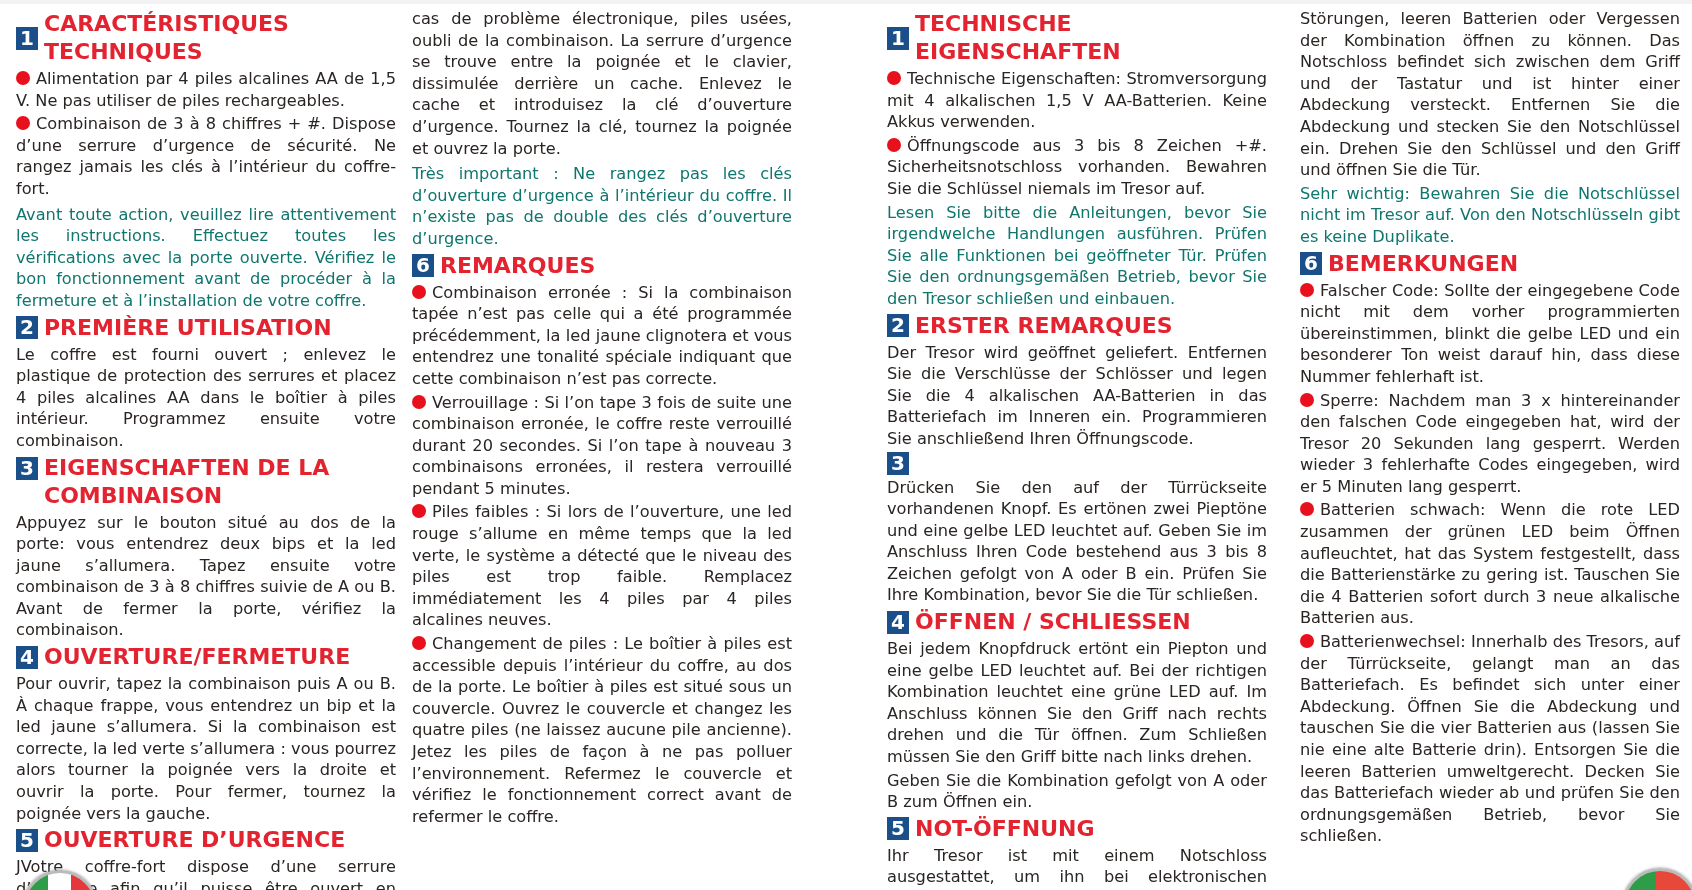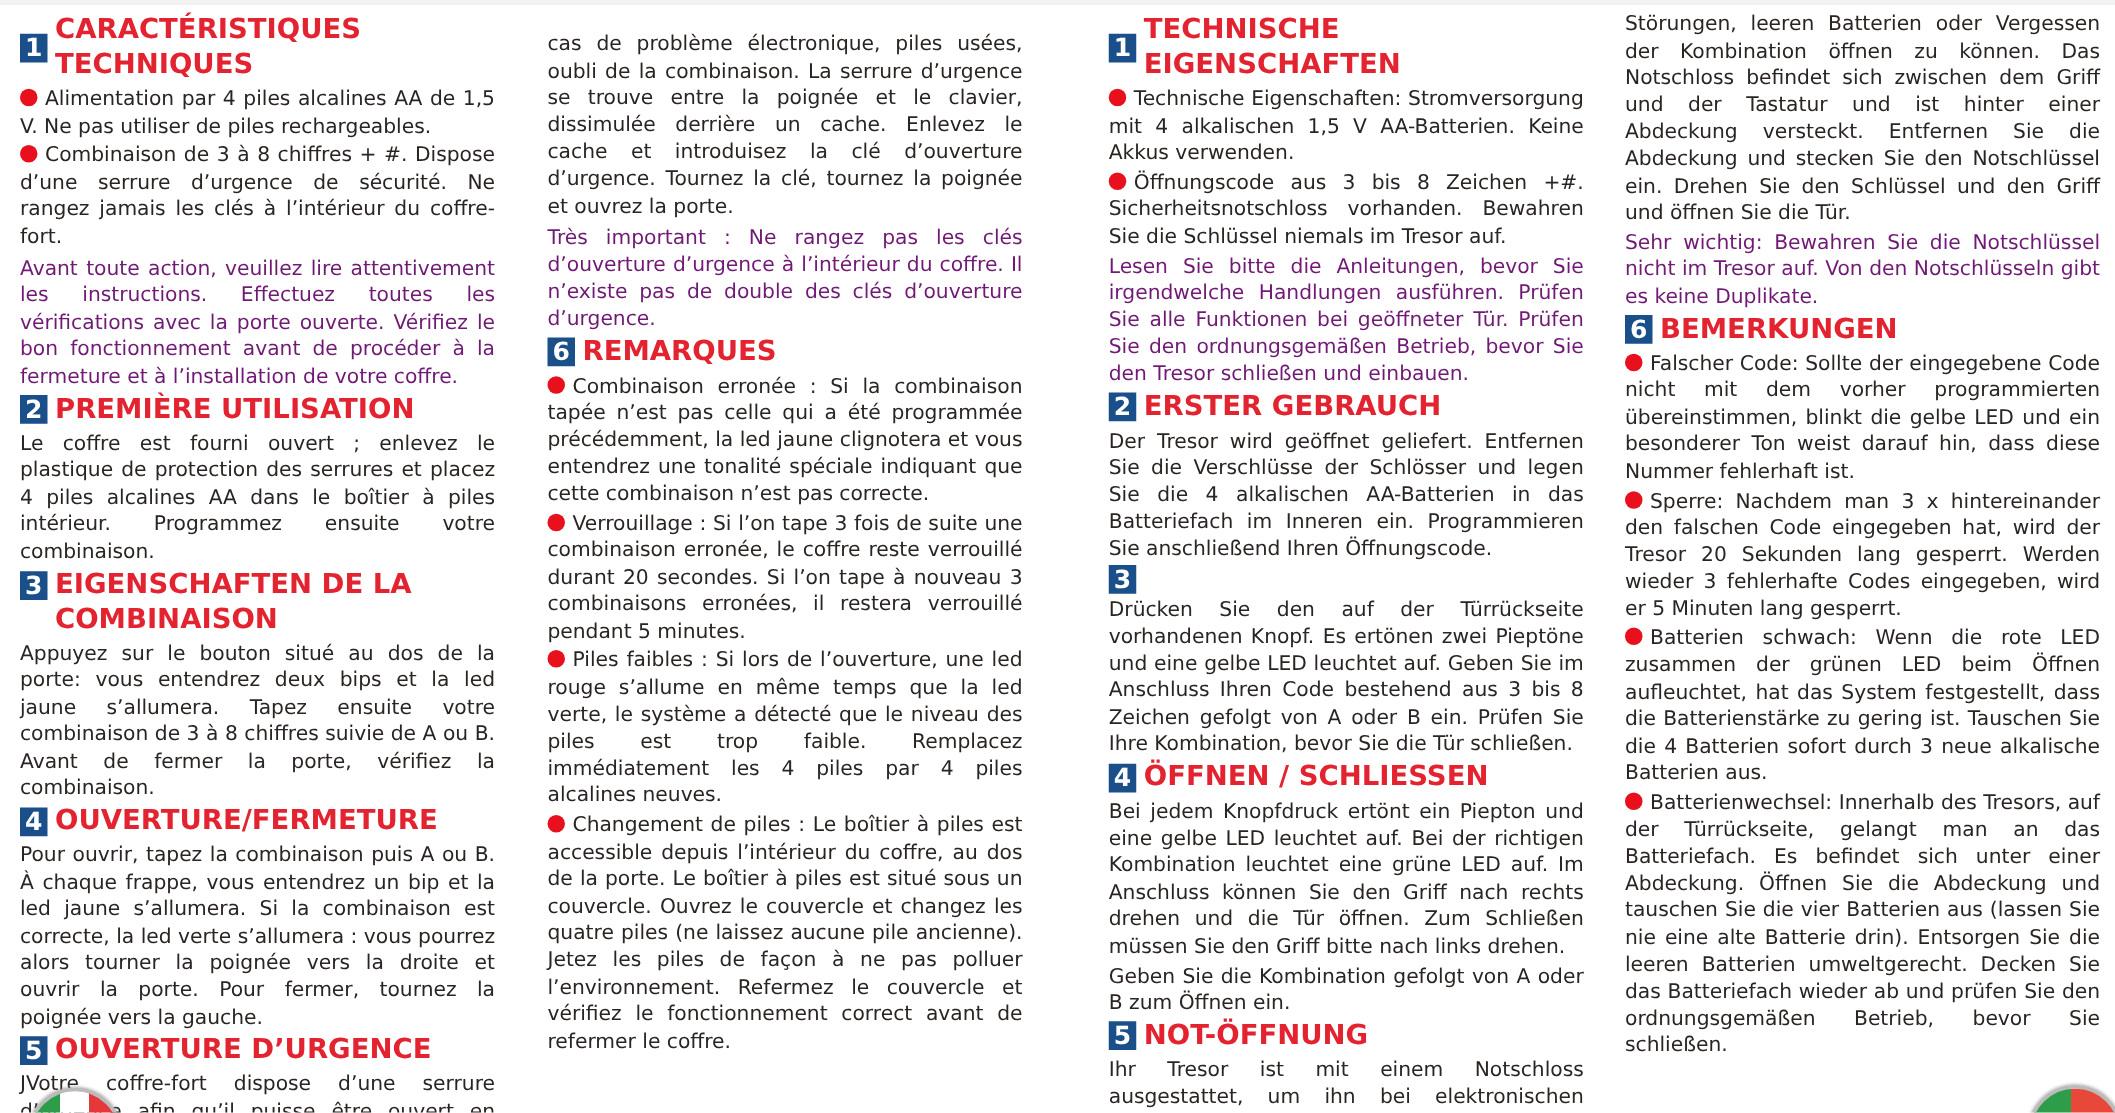--- a/index.html
+++ b/index.html
@@ -10,41 +10,41 @@
     color: #2a2522;
     position: relative;
   }
   .topline { position: absolute; left: 0; top: 0; width: 1692px; height: 4px; background: #f2f2f2; }
   .col {
     position: absolute; top: 8px;
     font-size: 16.2px; line-height: 21.6px;
     text-align: justify;
   }
   .c1 { left: 16px; width: 380px; }
-  .c2 { left: 438px; width: 380px; margin-top: 16px; }
+  .c2 { left: 412px; width: 380px; }
   .c3 { left: 887px; width: 380px; }
   .c4 { left: 1300px; width: 380px; }
   .heading {
     display: flex; align-items: center;
     color: #e3232f; font-weight: bold;
     font-size: 22px; line-height: 28px;
     margin: 2px 0 2px 0;
     text-align: left;
   }
   .heading .num {
     display: inline-block; flex: 0 0 auto;
     background: #1a4f8a; color: #ffffff;
     font-size: 20px; line-height: 23px;
     width: 22px; height: 23px; text-align: center;
     margin-right: 6px;
   }
   .heading.wrap { align-items: flex-start; }
   .heading.wrap .num { margin-top: 3px; }
   p { margin: 0 0 2px 0; }
-  p.blue { color: #701a75; }
+  p.blue { color: #0f766e; }
   .bullet {
     display: inline-block; width: 14px; height: 14px; border-radius: 50%;
     background: #e8101c; margin-right: 6px; vertical-align: -1px;
   }
   .flag {
     position: absolute; width: 70px; height: 70px; border-radius: 50%;
     border: 3px solid #bbbbbb; box-shadow: 0 0 3px #888;
     overflow: hidden;
   }
   .flag-it { left: 22px; top: 870px;
@@ -109,21 +109,21 @@
   <div class="heading">
     <span class="num">1</span>
     <span>TECHNISCHE EIGENSCHAFTEN</span>
   </div>
   <p><span class="bullet"></span><span>Technische Eigenschaften: Stromversorgung mit 4 alkalischen 1,5 V AA-Batterien. Keine Akkus verwenden.</span></p>
   <p><span class="bullet"></span><span>Öffnungscode aus 3 bis 8 Zeichen +#. Sicherheitsnotschloss vorhanden. Bewahren Sie die Schlüssel niemals im Tresor auf.</span></p>
   <p class="blue">Lesen Sie bitte die Anleitungen, bevor Sie irgendwelche Handlungen ausführen. Prüfen Sie alle Funktionen bei geöffneter Tür. Prüfen Sie den ordnungsgemäßen Betrieb, bevor Sie den Tresor schließen und einbauen.</p>
 
   <div class="heading">
     <span class="num">2</span>
-    <span>ERSTER GEBRAUCH</span>
+    <span>ERSTER REMARQUES</span>
   </div>
   <p>Der Tresor wird geöffnet geliefert. Entfernen Sie die Verschlüsse der Schlösser und legen Sie die 4 alkalischen AA-Batterien in das Batteriefach im Inneren ein. Programmieren Sie anschließend Ihren Öffnungscode.</p>
 
   <div class="heading">
     <span class="num">3</span>
   </div>
   <p>Drücken Sie den auf der Türrückseite vorhandenen Knopf. Es ertönen zwei Pieptöne und eine gelbe LED leuchtet auf. Geben Sie im Anschluss Ihren Code bestehend aus 3 bis 8 Zeichen gefolgt von A oder B ein. Prüfen Sie Ihre Kombination, bevor Sie die Tür schließen.</p>
 
   <div class="heading">
     <span class="num">4</span>

